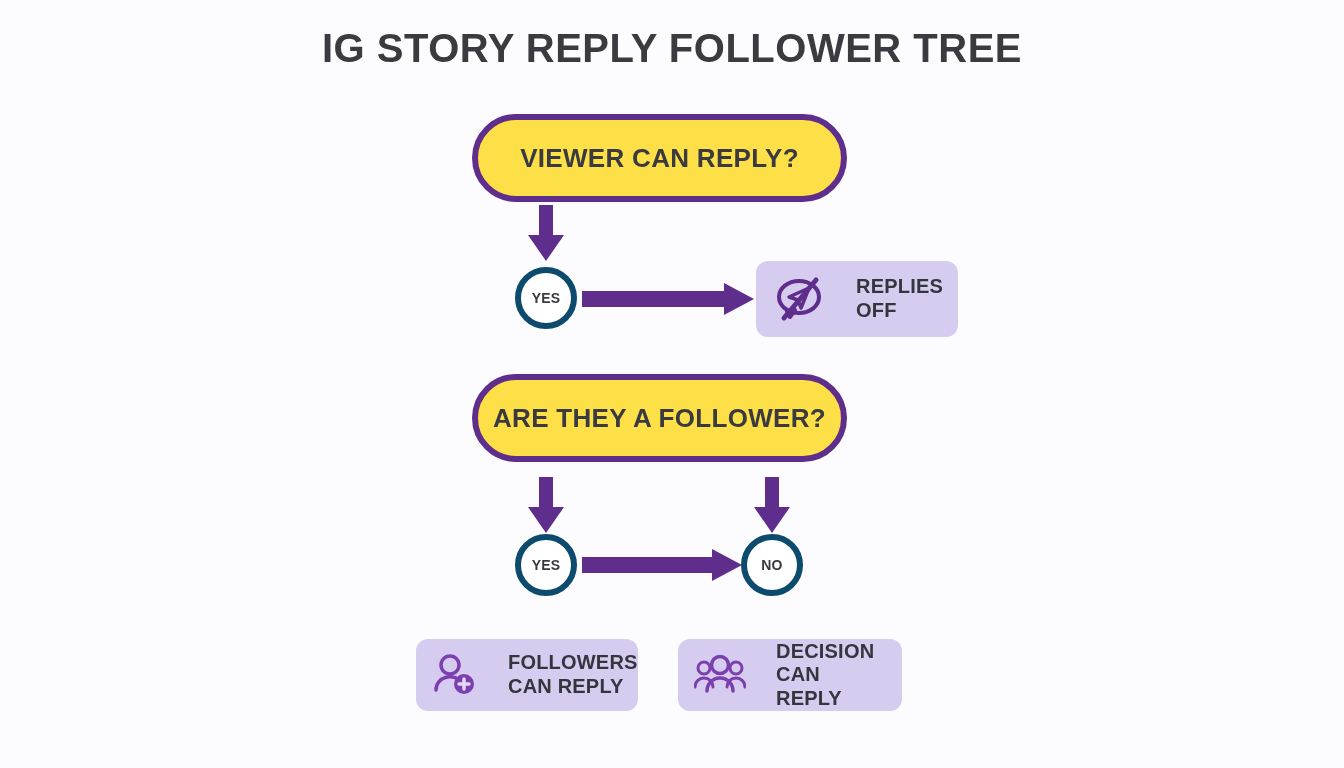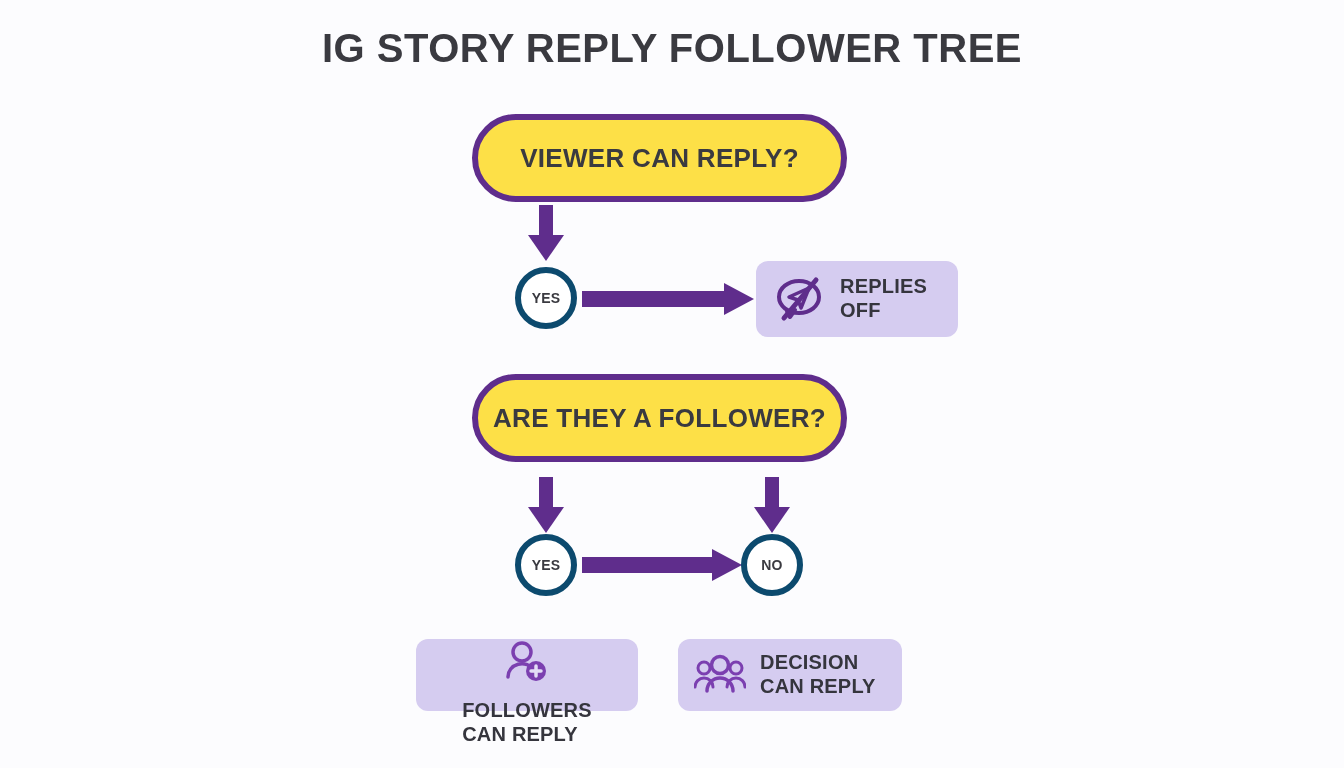--- a/index.html
+++ b/index.html
@@ -101,21 +101,21 @@
   #arrow-right-2 { left: 582px; top: 547px; width: 160px; }
 
   
   .card {
     position: absolute;
     box-sizing: border-box;
     background: #d5ccf0;
     border-radius: 12px;
     display: flex;
     align-items: center;
-    gap: 14px;
+    gap: 30px;
     padding: 0 16px;
   }
   .card-label {
     color: #35353d;
     font-weight: bold;
     font-size: 20px;
     line-height: 1.18;
     letter-spacing: 0.2px;
     white-space: pre-line;
   }
@@ -129,21 +129,20 @@
     left: 756px;
     top: 261px;
     width: 202px;
     height: 76px;
   }
   #card-followers {
     left: 416px;
     top: 639px;
     width: 222px;
     height: 72px;
-    flex-direction: column;
   }
   #card-everyone {
     left: 678px;
     top: 639px;
     width: 224px;
     height: 72px;
   }
 </style>
 </head>
 <body>

